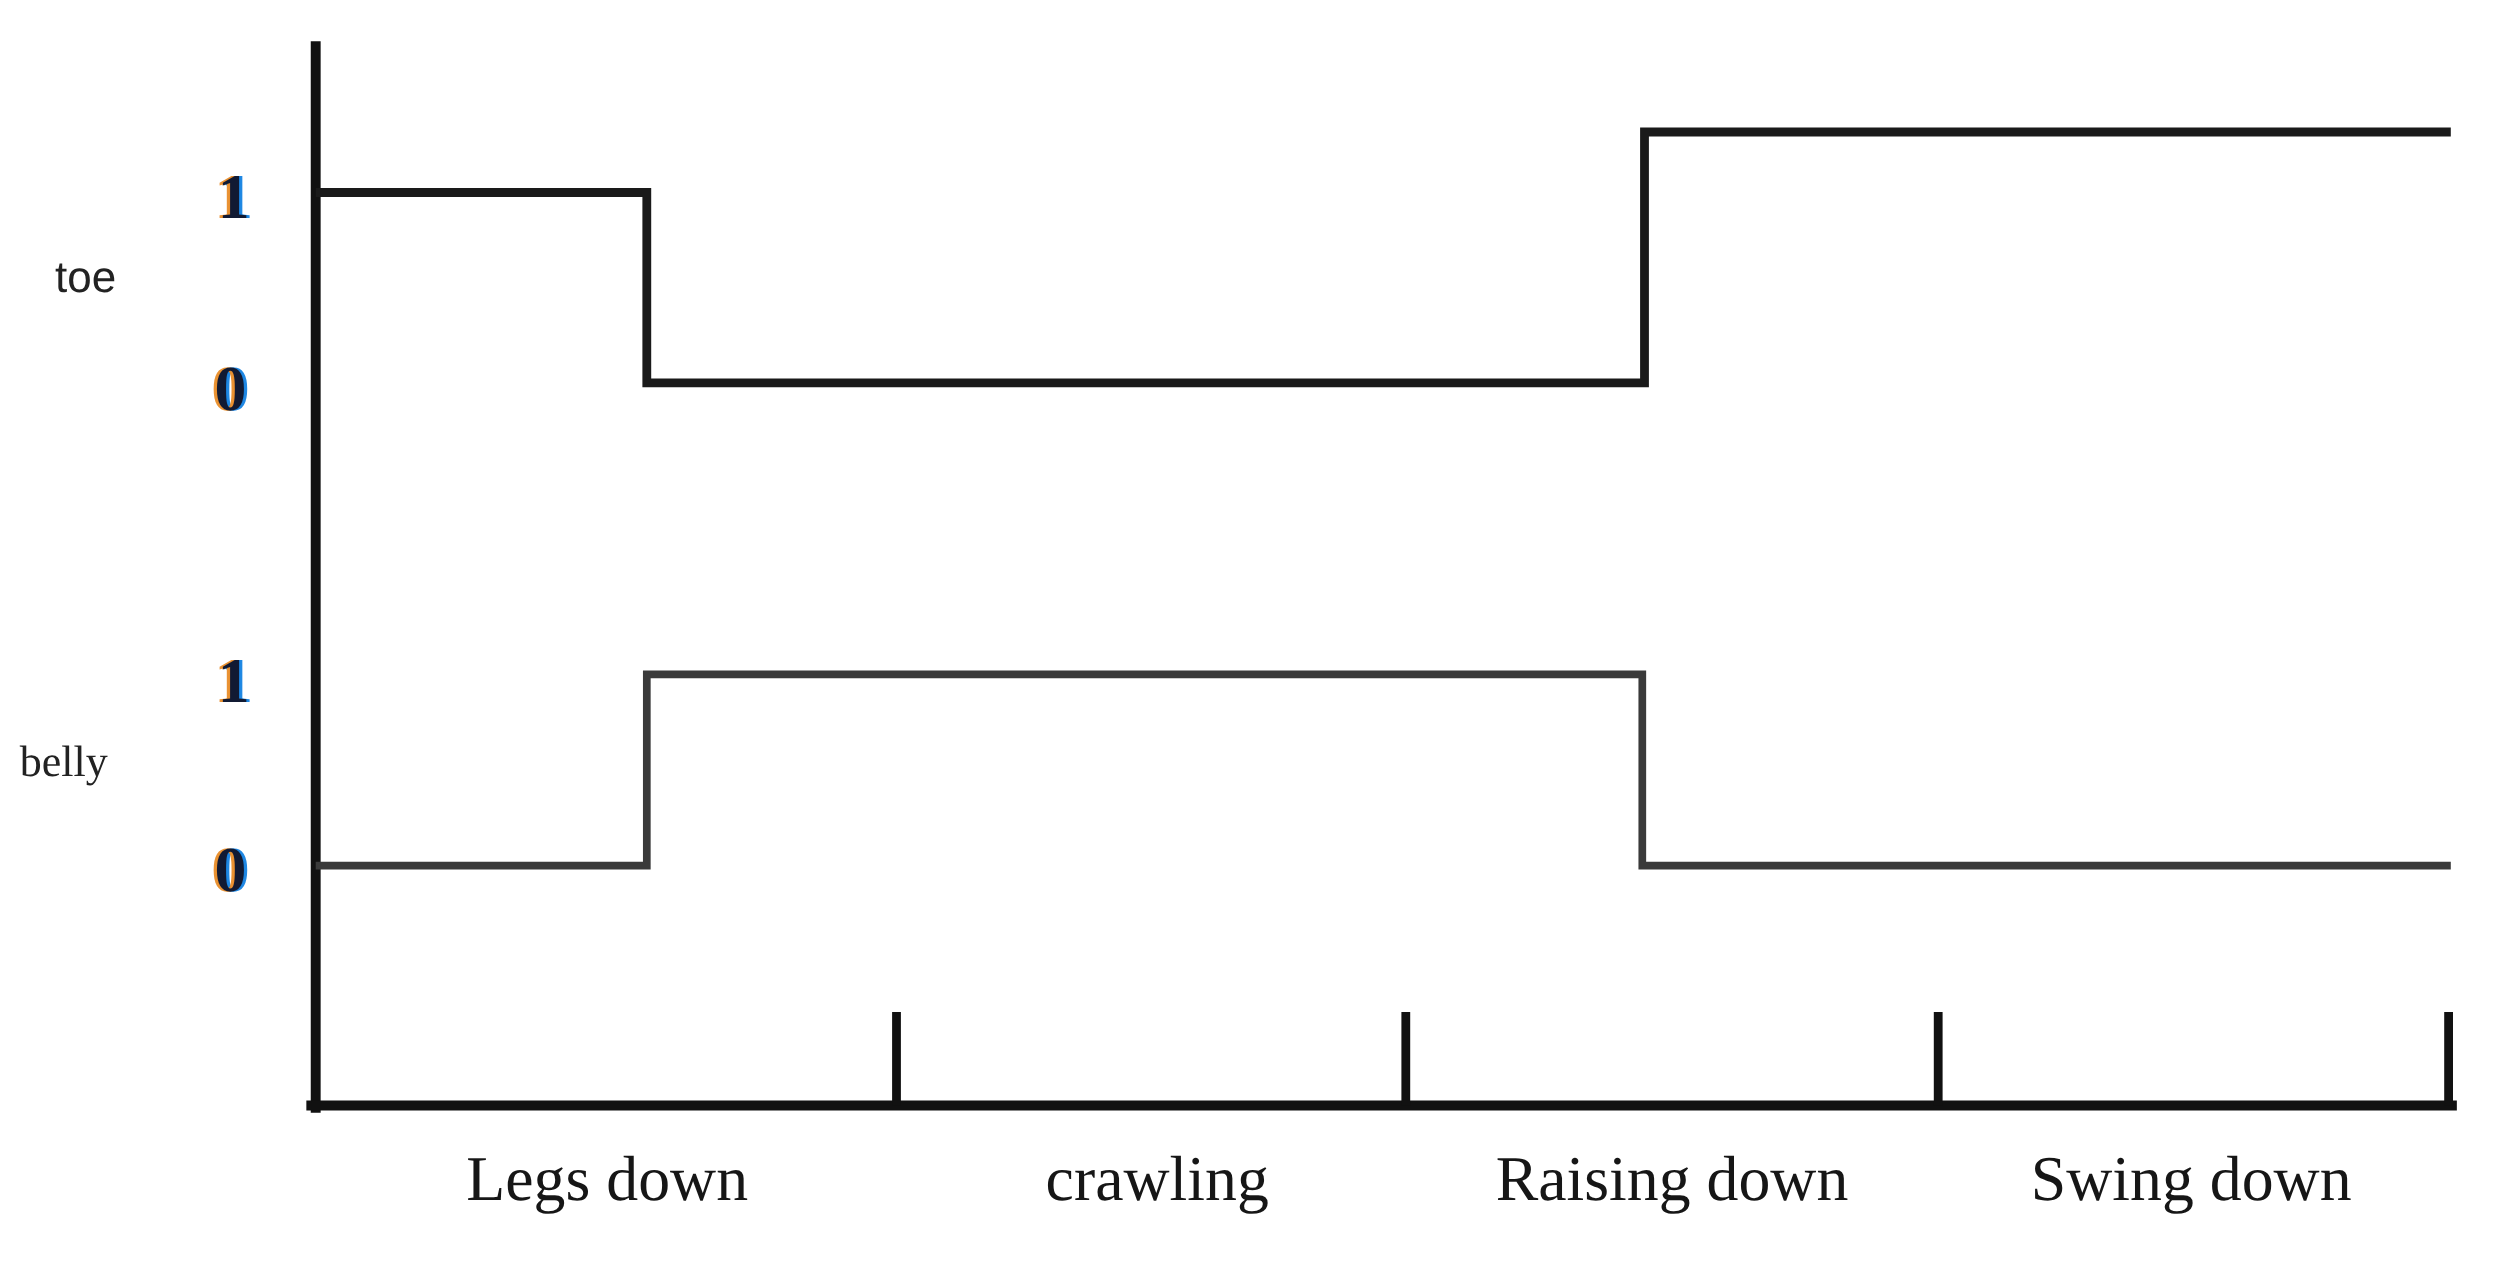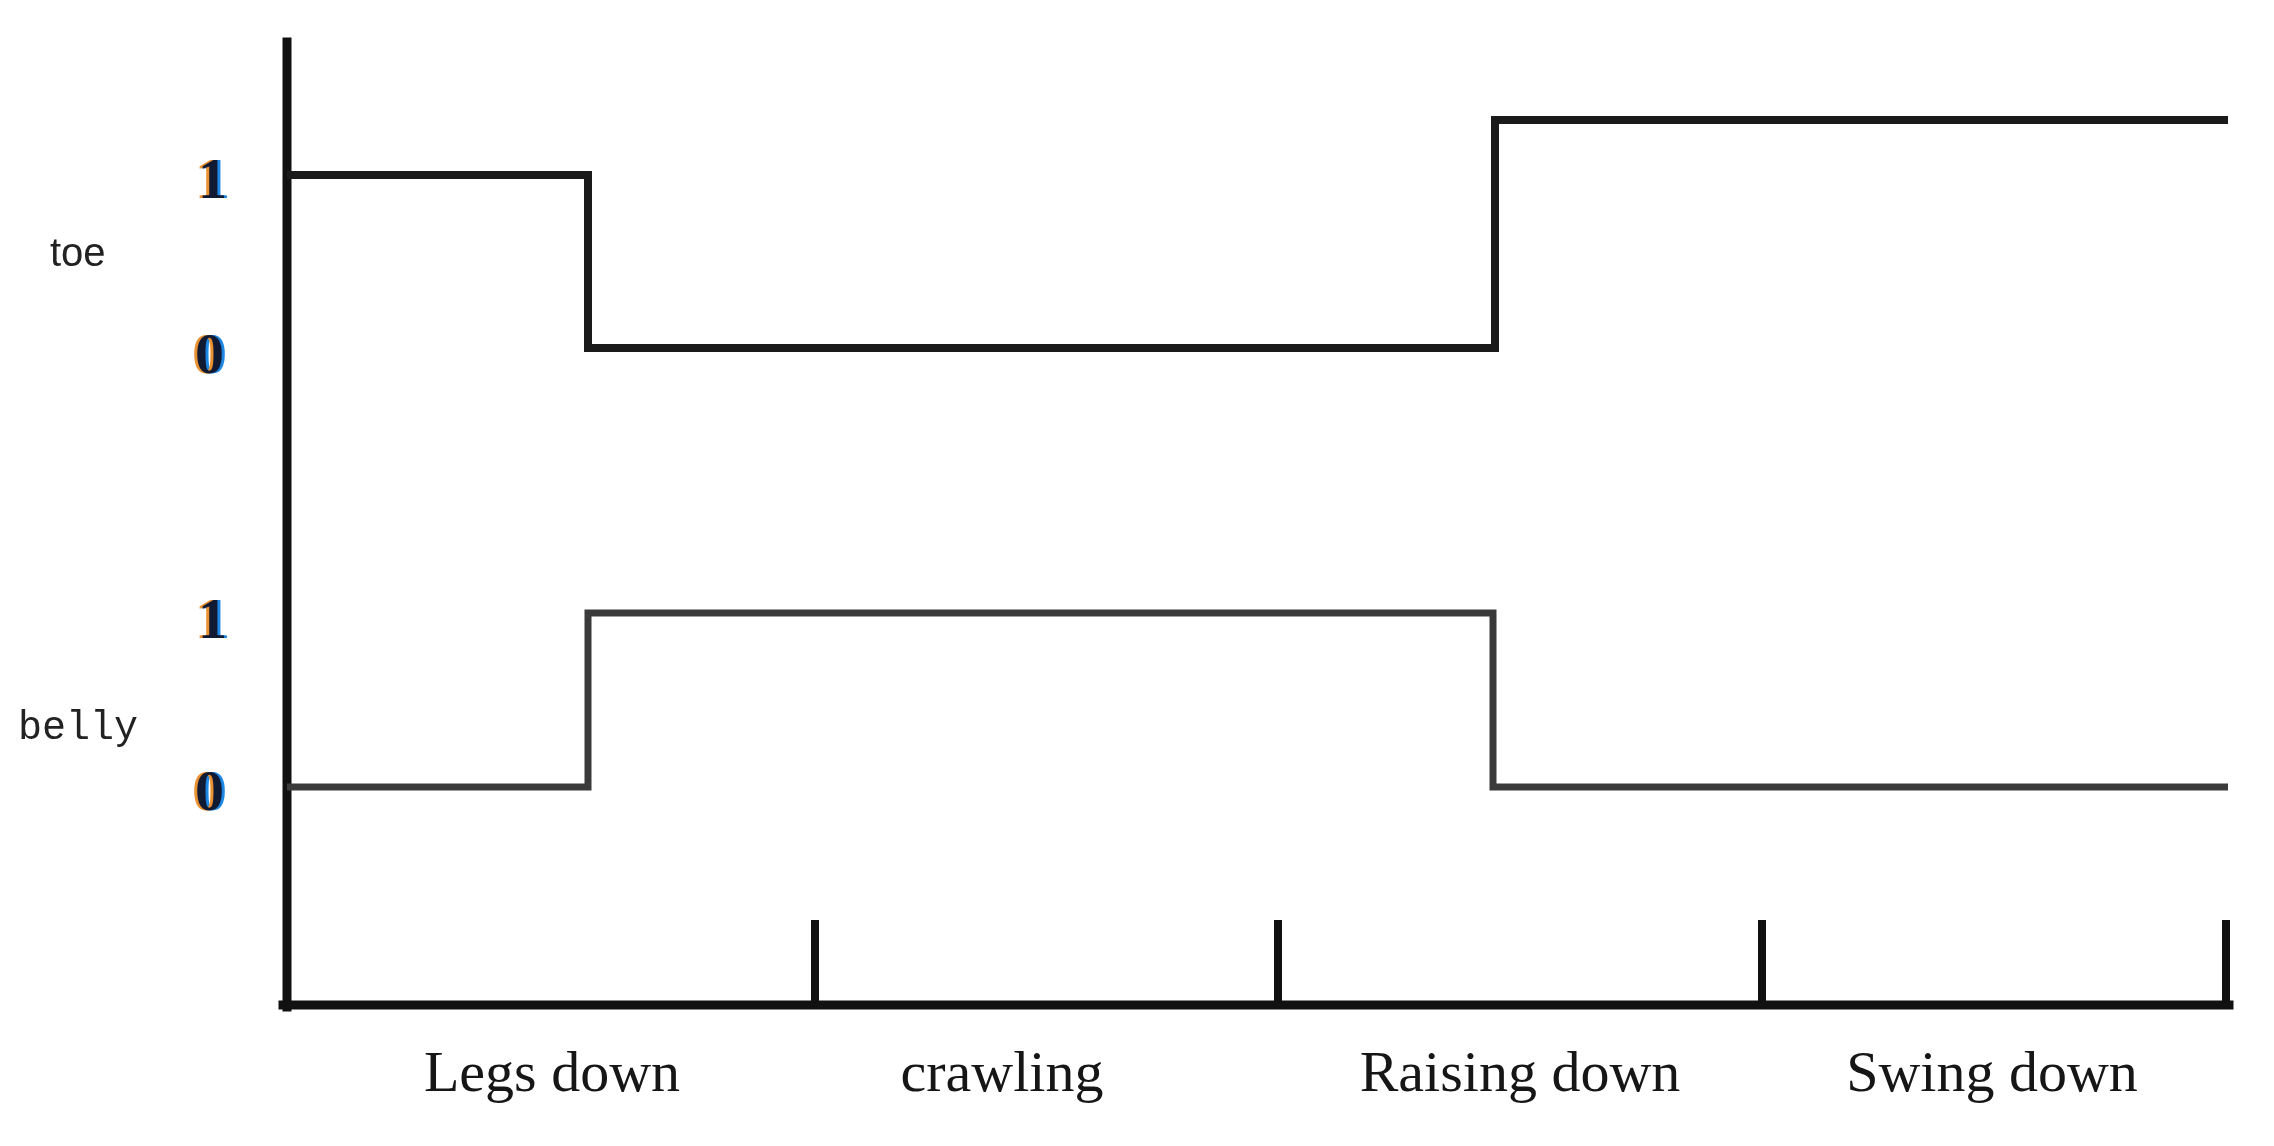--- a/index.html
+++ b/index.html
@@ -35,22 +35,21 @@
   }
   
   .channel-name {
     font-size: 40px;
     color: #222222;
   }
   .channel-name.sans {
     font-family: "Liberation Sans", sans-serif;
   }
   .channel-name.serif {
-    font-family: Liberation Mono, monospace;
-    margin-top: 37px;
+    font-family: Liberation Serif, serif;
   }
   
   .ylabel {
     font-family: "Liberation Serif", serif;
     font-size: 58px;
     font-weight: 700;
     color: #111a33;
     text-shadow:
       -3px 0 0 rgba(232, 140, 40, 0.95),
        3px 0 0 rgba(20, 130, 225, 0.95),
@@ -102,19 +101,19 @@
   <div class="overlay-text ylabel" style="left:198px; top:150px;">1</div>
 
   <div class="overlay-text ylabel" style="left:195px; top:325px;">0</div>
 
   <div class="overlay-text ylabel" style="left:198px; top:590px;">1</div>
 
   <div class="overlay-text ylabel" style="left:195px; top:762px;">0</div>
 
   <div class="overlay-text xlabel" style="left:552px; top:1043px;">Legs down</div>
 
-  <div class="overlay-text xlabel" style="left:1002px; top:1043px;">crawling</div>
+  <div class="overlay-text xlabel" style="left:1052px; top:1043px;">crawling</div>
 
   <div class="overlay-text xlabel" style="left:1520px; top:1043px;">Raising down</div>
 
   <div class="overlay-text xlabel" style="left:1992px; top:1043px;">Swing down</div>
 
 </div>
 
 </body></html>

